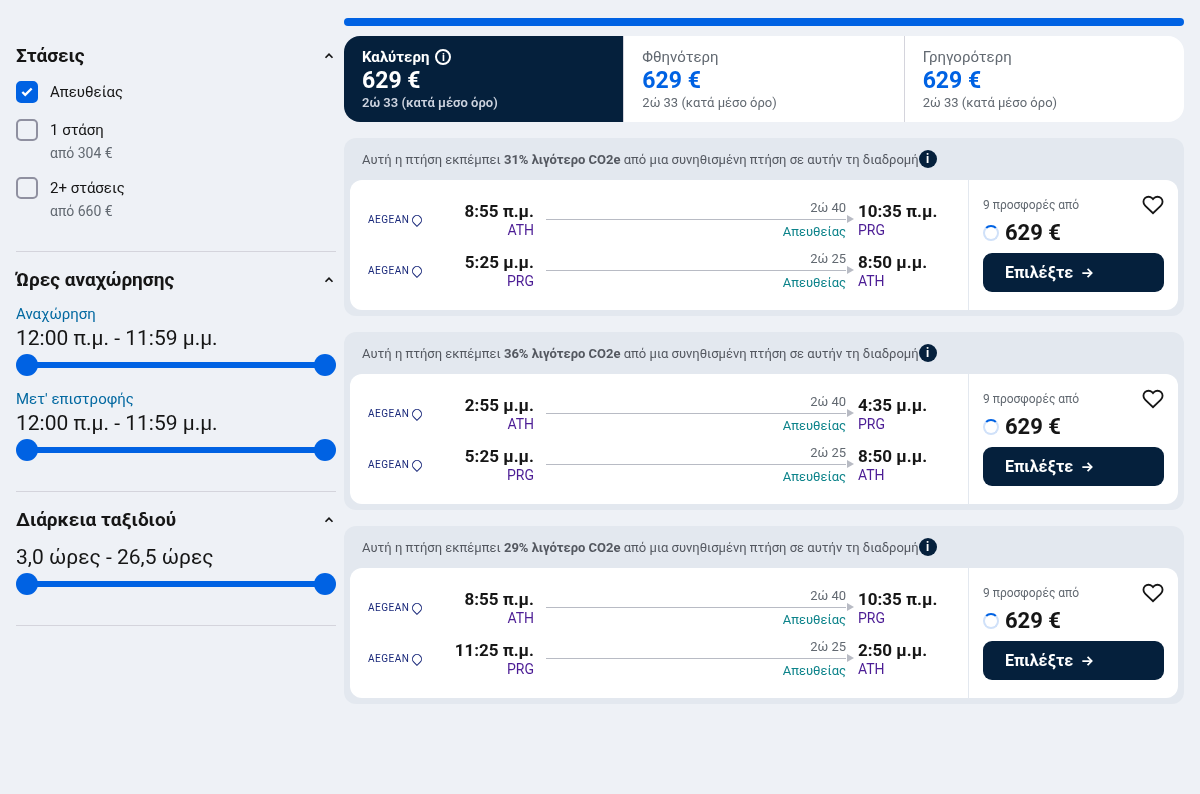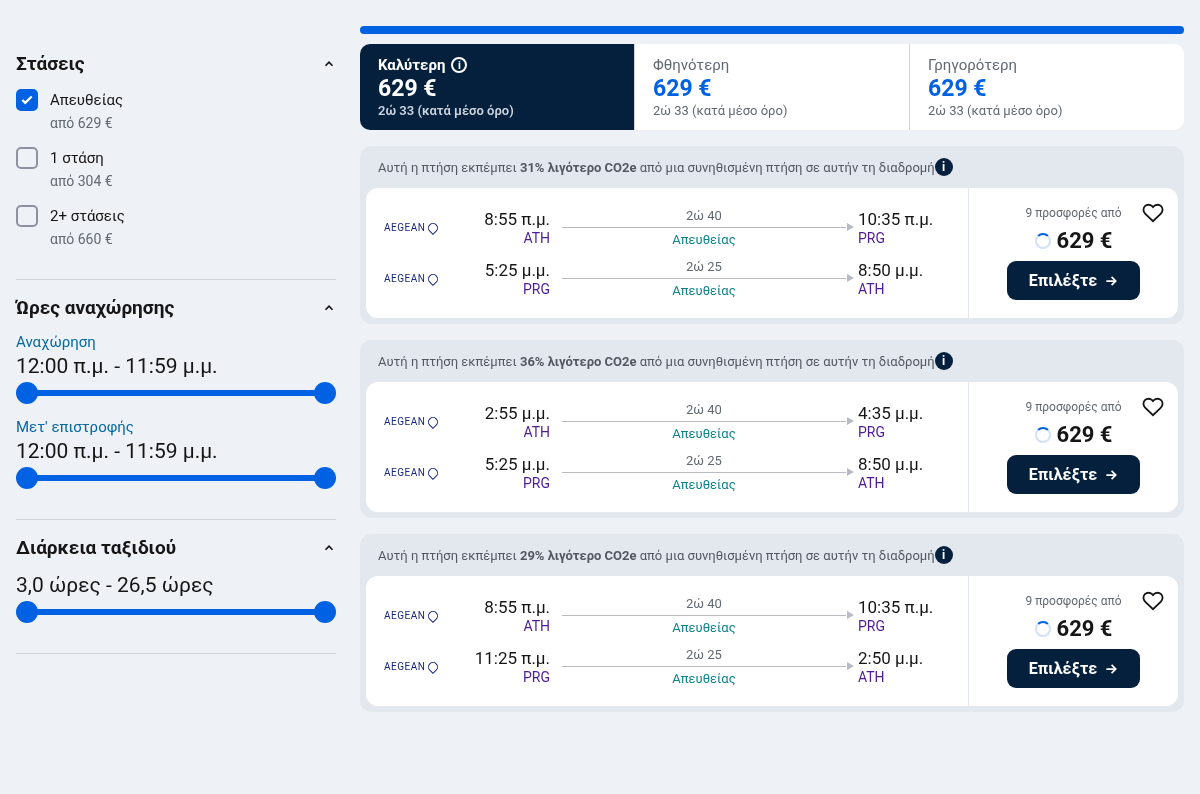--- a/index.html
+++ b/index.html
@@ -1,17 +1,17 @@
 <!DOCTYPE html>
 <html><head>
 <meta charset="utf-8">
 <style>
 *{box-sizing:border-box;margin:0;padding:0;font-family:-apple-system,BlinkMacSystemFont,"Segoe UI",Roboto,sans-serif}
 body{background:#eef1f6;color:#161616;width:1200px;height:794px;overflow:hidden}
-.container{display:flex;gap:24px;padding:16px 16px}
+.container{display:flex;gap:8px;padding:8px 16px}
 .sidebar{width:320px;padding-top:20px}
 .main{flex:1;padding-top:10px}
 .filter-section{border-bottom:1px solid #d4d4dc;padding:16px 0}
 .filter-header{display:flex;justify-content:space-between;align-items:center;cursor:pointer;margin-bottom:14px}
 .filter-title{font-size:19px;font-weight:700;color:#161616}
 .chevron{width:14px;height:14px;display:inline-flex;align-items:center;justify-content:center}
 .chevron svg{width:14px;height:14px}
 .checkbox-row{display:flex;align-items:center;gap:12px;margin-bottom:16px;cursor:pointer}
 .checkbox{width:22px;height:22px;border:2px solid #8f90a0;border-radius:5px;display:flex;align-items:center;justify-content:center;flex-shrink:0}
 .checkbox.checked{background:#0062e3;border-color:#0062e3}
@@ -19,21 +19,21 @@
 .checkbox-label{font-size:15px;color:#161616}
 .checkbox-sub{font-size:14px;color:#626971;margin-left:34px;margin-top:-12px;margin-bottom:16px}
 .slider-block{margin-bottom:22px}
 .slider-label{font-size:15px;color:#0369a1;margin-bottom:3px}
 .slider-range{font-size:21px;color:#161616;margin-bottom:12px}
 .slider-track{position:relative;height:6px;background:#0062e3;border-radius:3px;margin:12px 10px}
 .slider-thumb{position:absolute;width:22px;height:22px;background:#0062e3;border-radius:50%;top:-8px;cursor:pointer}
 .slider-thumb.left{left:-10px}
 .slider-thumb.right{right:-10px}
 .progress-bar{height:8px;background:#0062e3;border-radius:4px;margin-bottom:10px}
-.sort-tabs{display:flex;border-radius:10px;overflow:hidden;margin-bottom:16px}
+.sort-tabs{display:flex;border-radius:16px;overflow:hidden;margin-bottom:16px}
 .sort-tab{flex:1;padding:12px 18px;cursor:pointer;border-right:1px solid #d4d4dc;background:#fff}
 .sort-tab:last-child{border-right:none}
 .sort-tab.active{background:#05203c;color:#fff}
 .sort-tab-title{font-size:15px;margin-bottom:1px;display:flex;align-items:center;gap:6px}
 .sort-tab.active .sort-tab-title{font-weight:700}
 .sort-tab:not(.active) .sort-tab-title{color:#626971}
 .sort-tab-price{font-size:23px;font-weight:700;color:#0062e3;margin-bottom:1px}
 .sort-tab.active .sort-tab-price{color:#fff}
 .sort-tab-sub{font-size:13px;color:#626971}
 .sort-tab.active .sort-tab-sub{color:#cdd3df;font-weight:600}
@@ -41,29 +41,29 @@
 .flight-card{background:#e3e8ef;border-radius:12px;margin-bottom:16px;overflow:hidden}
 .eco-banner{padding:12px 18px;font-size:13px;color:#545860;display:flex;justify-content:flex-start;align-items:center}
 .eco-banner b{font-weight:700}
 .info-circle{width:18px;height:18px;background:#05203c;color:#fff;border-radius:50%;display:inline-flex;align-items:center;justify-content:center;font-size:12px;font-weight:700;cursor:pointer}
 .flight-body{background:#fff;border-radius:12px;margin:0 6px 6px;display:flex;align-items:stretch;position:relative}
 .flight-legs{flex:1;padding:14px 0}
 .leg{display:flex;align-items:center;padding:6px 18px}
 .airline-logo{width:74px;font-size:10px;font-weight:400;color:#19287a;letter-spacing:0.5px;display:flex;align-items:center;gap:3px}
 .airline-logo::after{content:"";display:inline-block;width:8px;height:8px;border:1.5px solid #19287a;border-radius:50% 50% 50% 0;transform:rotate(-45deg)}
 .flight-time-block{text-align:right;min-width:92px}
-.flight-time{font-size:17px;font-weight:400;color:#161616}
+.flight-time{font-size:17px;font-weight:700;color:#161616}
 .flight-code{font-size:14px;color:#4c1d95;margin-top:1px}
-.flight-path{flex:1;text-align:center;position:relative;padding:0 12px}
+.flight-path{flex:1;text-align:right;position:relative;padding:0 12px}
 .flight-duration{font-size:13px;color:#626971;margin-bottom:3px}
 .flight-line{height:1px;background:#b8bbc4;position:relative;margin:4px 0}
 .flight-line::after{content:"";position:absolute;right:-8px;top:-4px;border-left:7px solid #b8bbc4;border-top:4px solid transparent;border-bottom:4px solid transparent}
 .flight-direct{font-size:13px;color:#0c838a;margin-top:3px}
 .flight-time-block.arr{text-align:left}
-.price-section{width:210px;border-left:1px solid #e3e8ef;display:flex;flex-direction:column;align-items:center;justify-content:center;padding:14px;gap:8px;position:relative}
+.price-section{width:210px;border-left:1px solid #e3e8ef;display:flex;flex-direction:column;justify-content:center;padding:14px;gap:8px;position:relative}
 .heart-icon{position:absolute;top:14px;right:14px;cursor:pointer}
 .heart-icon svg{width:22px;height:22px}
 .offers-text{font-size:12px;color:#626971}
 .price-row{display:flex;align-items:center;gap:6px}
 .spinner{width:16px;height:16px;border:2px solid #d0e1f9;border-top-color:#0062e3;border-radius:50%}
 .price{font-size:22px;font-weight:700;color:#161616}
 .select-btn{background:#05203c;color:#fff;border:none;padding:10px 22px;border-radius:9px;font-size:16px;font-weight:700;cursor:pointer;display:flex;align-items:center;gap:7px}
 .select-btn svg{width:14px;height:14px}
 </style>
 </head>
@@ -83,21 +83,20 @@
       <div id="stops-options">
           <div>
             <div class="checkbox-row">
     <div class="checkbox checked">
                 <svg viewBox="0 0 24 24" fill="none" stroke="#fff" stroke-width="4">
                   <polyline points="4 12 9 17 20 6"></polyline>
                 </svg>
               </div>
     <span class="checkbox-label">Απευθείας</span>
   </div>
-  <div class="checkbox-sub">από 629 €</div>
           </div>
           <div>
             <div class="checkbox-row">
     <div class="checkbox "></div>
     <span class="checkbox-label">1 στάση</span>
   </div>
   <div class="checkbox-sub">από 304 €</div>
           </div>
           <div>
             <div class="checkbox-row">

